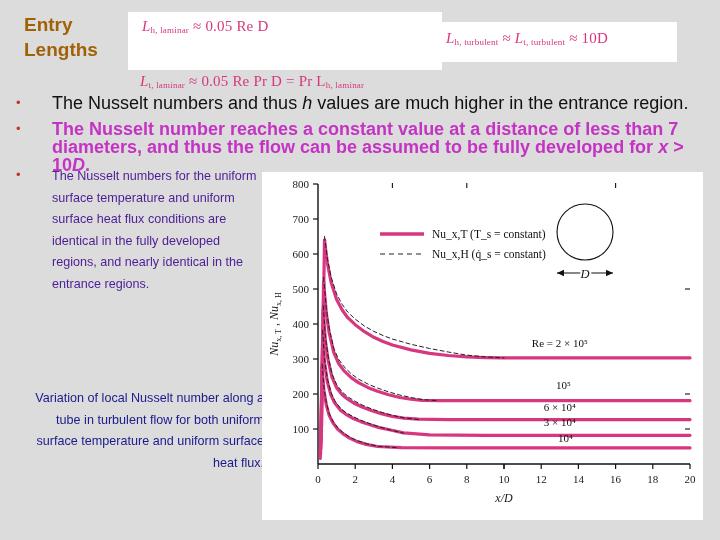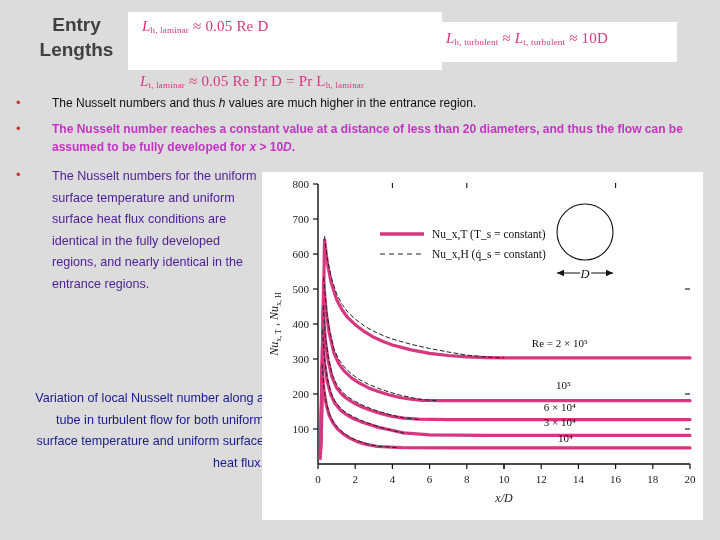--- a/index.html
+++ b/index.html
@@ -6,22 +6,21 @@
   body{
     width:720px;height:540px;overflow:hidden;
     background:#dcdcdc;
     font-family:"Liberation Sans",sans-serif;
     position:relative;
   }
   
   #slide-title{
     position:absolute;left:24px;top:12px;width:105px;
     font-size:19px;font-weight:bold;line-height:25px;
-    color:#404040;
-    text-align:center;
+    color:#a16207;
   }
   
   .formula-box{
     position:absolute;background:#ffffff;
     font-family:"Liberation Serif",serif;
     color:#d6377f;
     box-shadow:0 0 0 0 rgba(0,0,0,0);
   }
   #formula-box-laminar{left:128px;top:12px;width:314px;height:58px;}
   #formula-box-turbulent{left:434px;top:22px;width:243px;height:40px;}
@@ -31,21 +30,21 @@
   #f-turb-1{left:12px;top:8px;}
   .frow i{font-style:italic;}
   .subsm{font-size:9px;vertical-align:-2px;font-style:normal;}
   .approx{font-size:15px;}
   
   .bullet-row{position:absolute;display:flex;}
   .bullet-dot{
     width:12px;min-width:12px;color:#c0392b;font-size:13px;line-height:17px;
     text-align:left;padding-left:2px;
   }
-  .bullet-text{font-size:12px;line-height:18px;}
+  .bullet-text{font-size:18px;line-height:18px;}
   #bullet-1{left:14px;top:94px;width:690px;}
   #bullet-1 .bullet-text{color:#111111;padding-left:24px;}
   #bullet-2{left:14px;top:120px;width:690px;}
   #bullet-2 .bullet-text{color:#c433c4;font-weight:bold;padding-left:24px;}
   #bullet-3{left:14px;top:166px;width:250px;}
   #bullet-3 .bullet-text{color:#4c1d95;padding-left:24px;line-height:21.6px;font-size:12.6px;}
   
   #caption{
     position:absolute;left:20px;top:388px;width:244px;
     text-align:right;color:#1a1a8c;font-size:12.6px;line-height:21.5px;
@@ -88,21 +87,21 @@
   </div>
 </div>
 
 <div class="bullet-row" id="bullet-1">
   <span class="bullet-dot">•</span>
   <span class="bullet-text"><span>The Nusselt numbers and thus </span><i>h</i><span> values are much higher in the entrance region.</span></span>
 </div>
 
 <div class="bullet-row" id="bullet-2">
   <span class="bullet-dot">•</span>
-  <span class="bullet-text"><span>The Nusselt number reaches a constant value at a distance of less than 20 diameters, and thus the flow can be assumed to be fully developed for </span><i>x</i><span> &gt; 10</span><i>D</i><span>.</span></span>
+  <span class="bullet-text"><span>The Nusselt number reaches a constant value at a distance of less than 7 diameters, and thus the flow can be assumed to be fully developed for </span><i>x</i><span> &gt; 10</span><i>D</i><span>.</span></span>
 </div>
 
 <div class="bullet-row" id="bullet-3">
   <span class="bullet-dot">•</span>
   <span class="bullet-text">The Nusselt numbers for the uniform surface temperature and uniform surface heat flux conditions are identical in the fully developed regions, and nearly identical in the entrance regions.</span>
 </div>
 
 <div id="caption">Variation of local Nusselt number along a tube in turbulent flow for both uniform surface temperature and uniform surface heat flux.</div>
 
 <div id="chart-panel">

